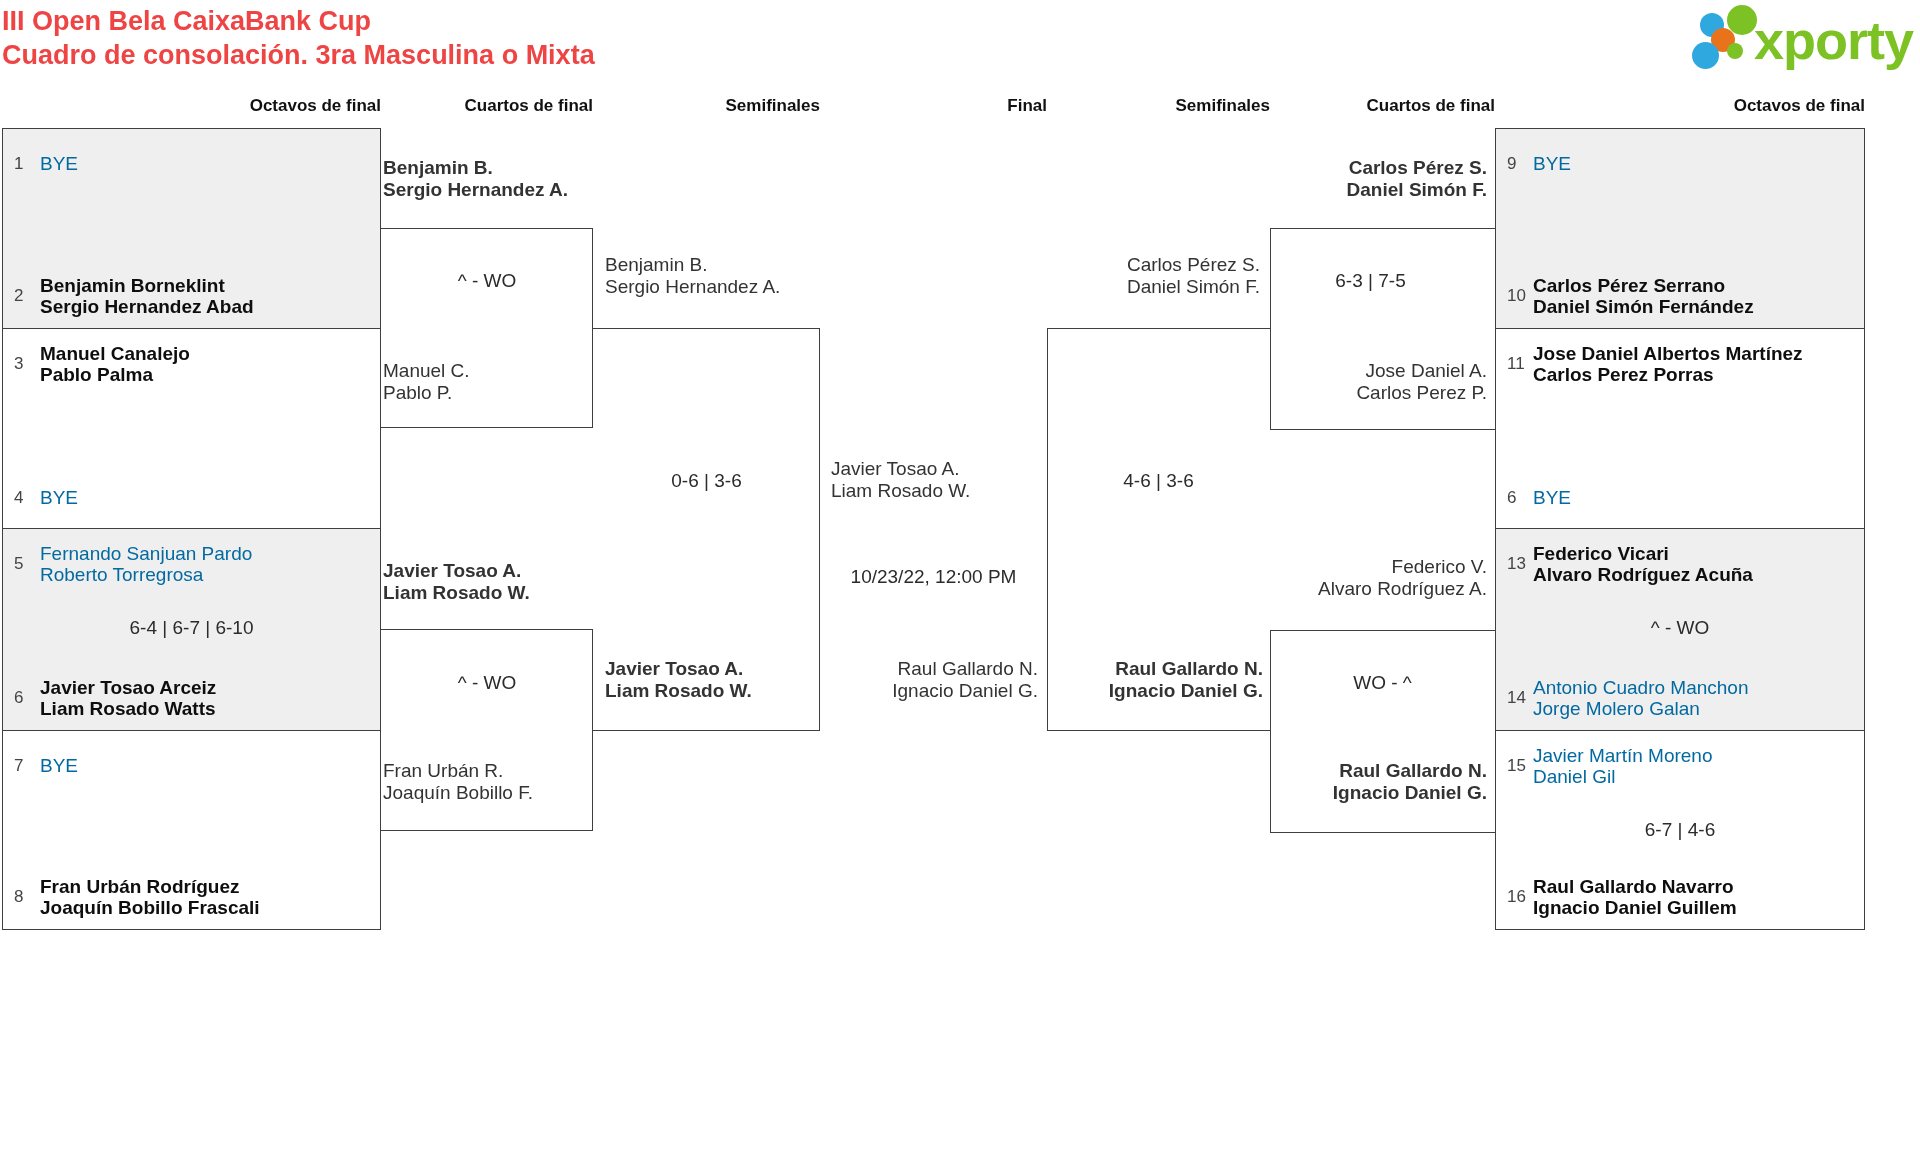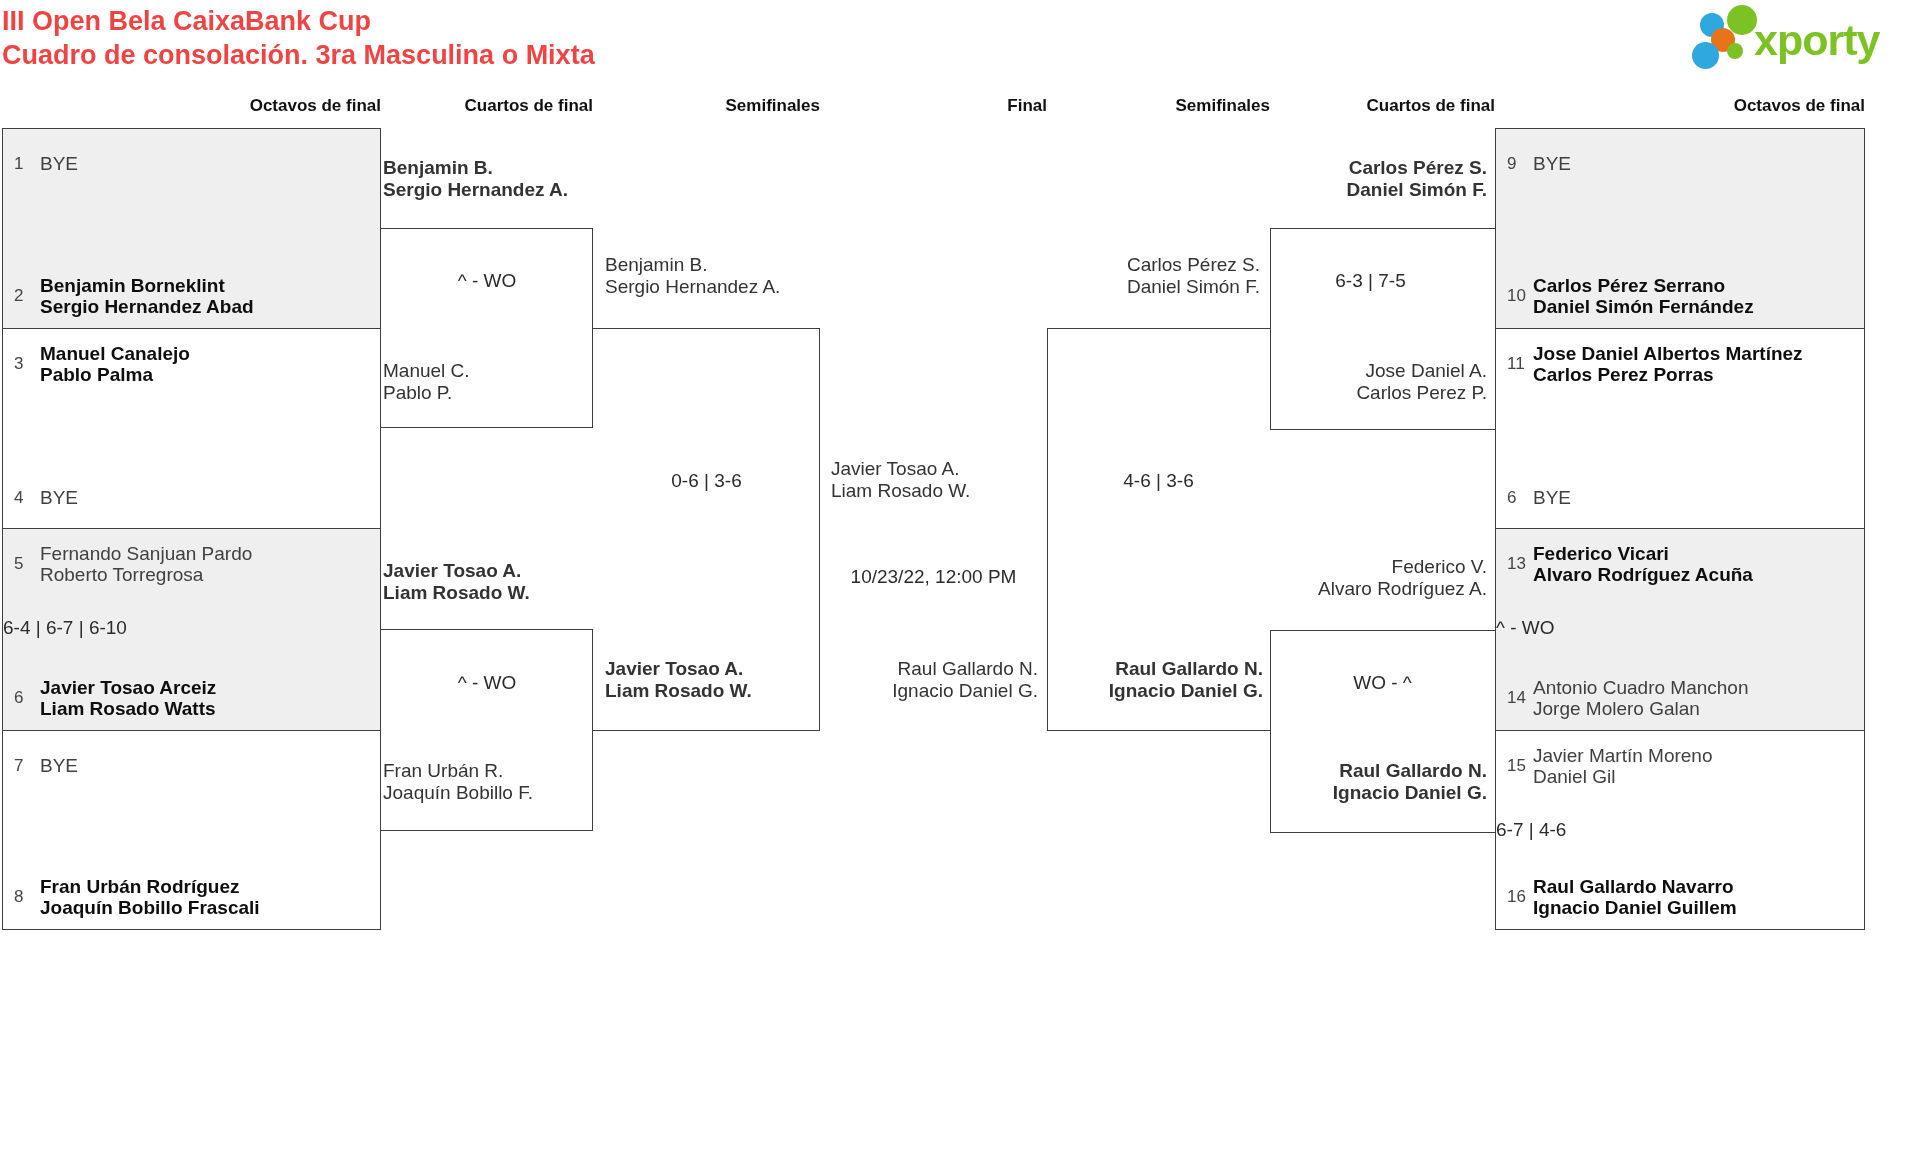--- a/index.html
+++ b/index.html
@@ -6,37 +6,37 @@
   .page{position:relative;width:1920px;height:1166px;background:#fff;overflow:hidden;
         font-family:"Liberation Sans", sans-serif;color:#1b1b1b;}
 
   
   .title{position:absolute;left:2px;top:4px;font-size:27px;font-weight:600;color:#ef4444;line-height:34px;}
   .rhead{position:absolute;top:96px;font-size:17px;font-weight:600;color:#111;text-align:right;}
 
   
   .logo{position:absolute;left:1688px;top:2px;width:232px;height:72px;}
   .dot{position:absolute;border-radius:50%;}
-  .logo-text{position:absolute;left:66px;top:12px;font-size:43px;font-weight:800;letter-spacing:-1px;color:#7cc224;line-height:52px;}
+  .logo-text{position:absolute;left:66px;top:12px;font-size:54px;font-weight:800;letter-spacing:-1px;color:#7cc224;line-height:52px;}
 
   
   .octabox{position:absolute;top:128px;width:379px;height:802px;border:1px solid #3f3f3f;box-sizing:border-box;background:#fff;}
   .orow{position:relative;width:100%;box-sizing:border-box;border-bottom:1px solid #3f3f3f;}
   .orow:last-child{border-bottom:none;}
   .orow.shaded{background:#efefef;}
   .r1{height:200px}.r2{height:200px}.r3{height:202px}.r4{height:198px}
 
   .entry{position:absolute;left:11px;display:flex;gap:6px;align-items:center;}
   .entry.top{top:14px}.entry.top.bye{top:24px}
   .entry.bottom{bottom:11px}.entry.bottom.bye{bottom:20px}
   .seed{width:20px;font-size:17px;color:#444;flex:0 0 auto;}
-  .nm{font-size:19px;line-height:21px;color:#404040;}
+  .nm{font-size:19px;line-height:21px;color:#0369a1;}
   .nm .l{white-space:nowrap;}
   .bold{font-weight:700;color:#0e0e0e;}
-  .rscore{position:absolute;top:88px;left:0;width:100%;text-align:left;font-size:19px;color:#2b2b2b;}
+  .rscore{position:absolute;top:88px;left:0;width:100%;text-align:center;font-size:19px;color:#2b2b2b;}
 
   
   .mbox{position:absolute;box-sizing:border-box;border:1px solid #3f3f3f;background:transparent;}
   .open-l{border-left:none;}
   .open-r{border-right:none;}
 
   
   .tb{position:absolute;font-size:19px;line-height:22px;color:#333;}
   .tb.right{text-align:right;}
   .tb .l{white-space:nowrap;}

